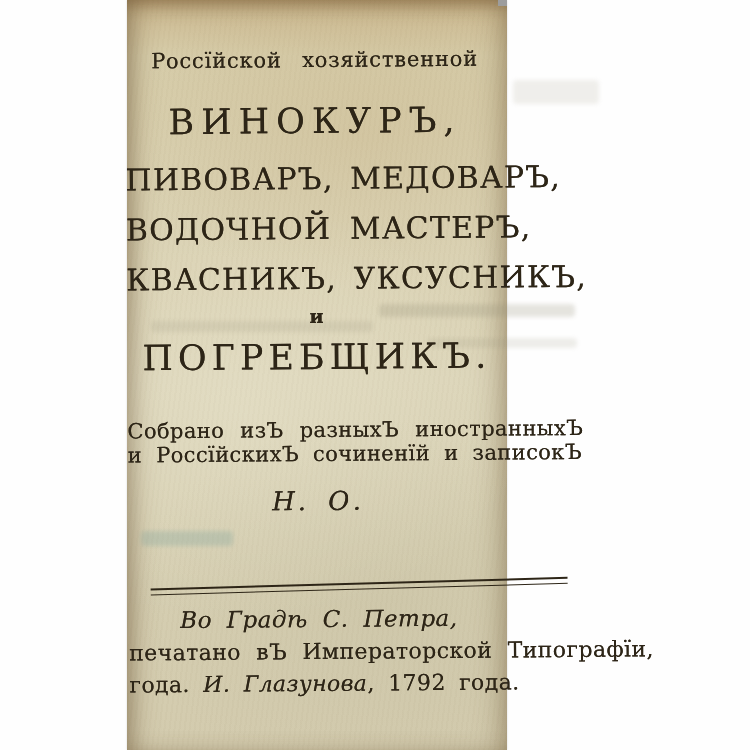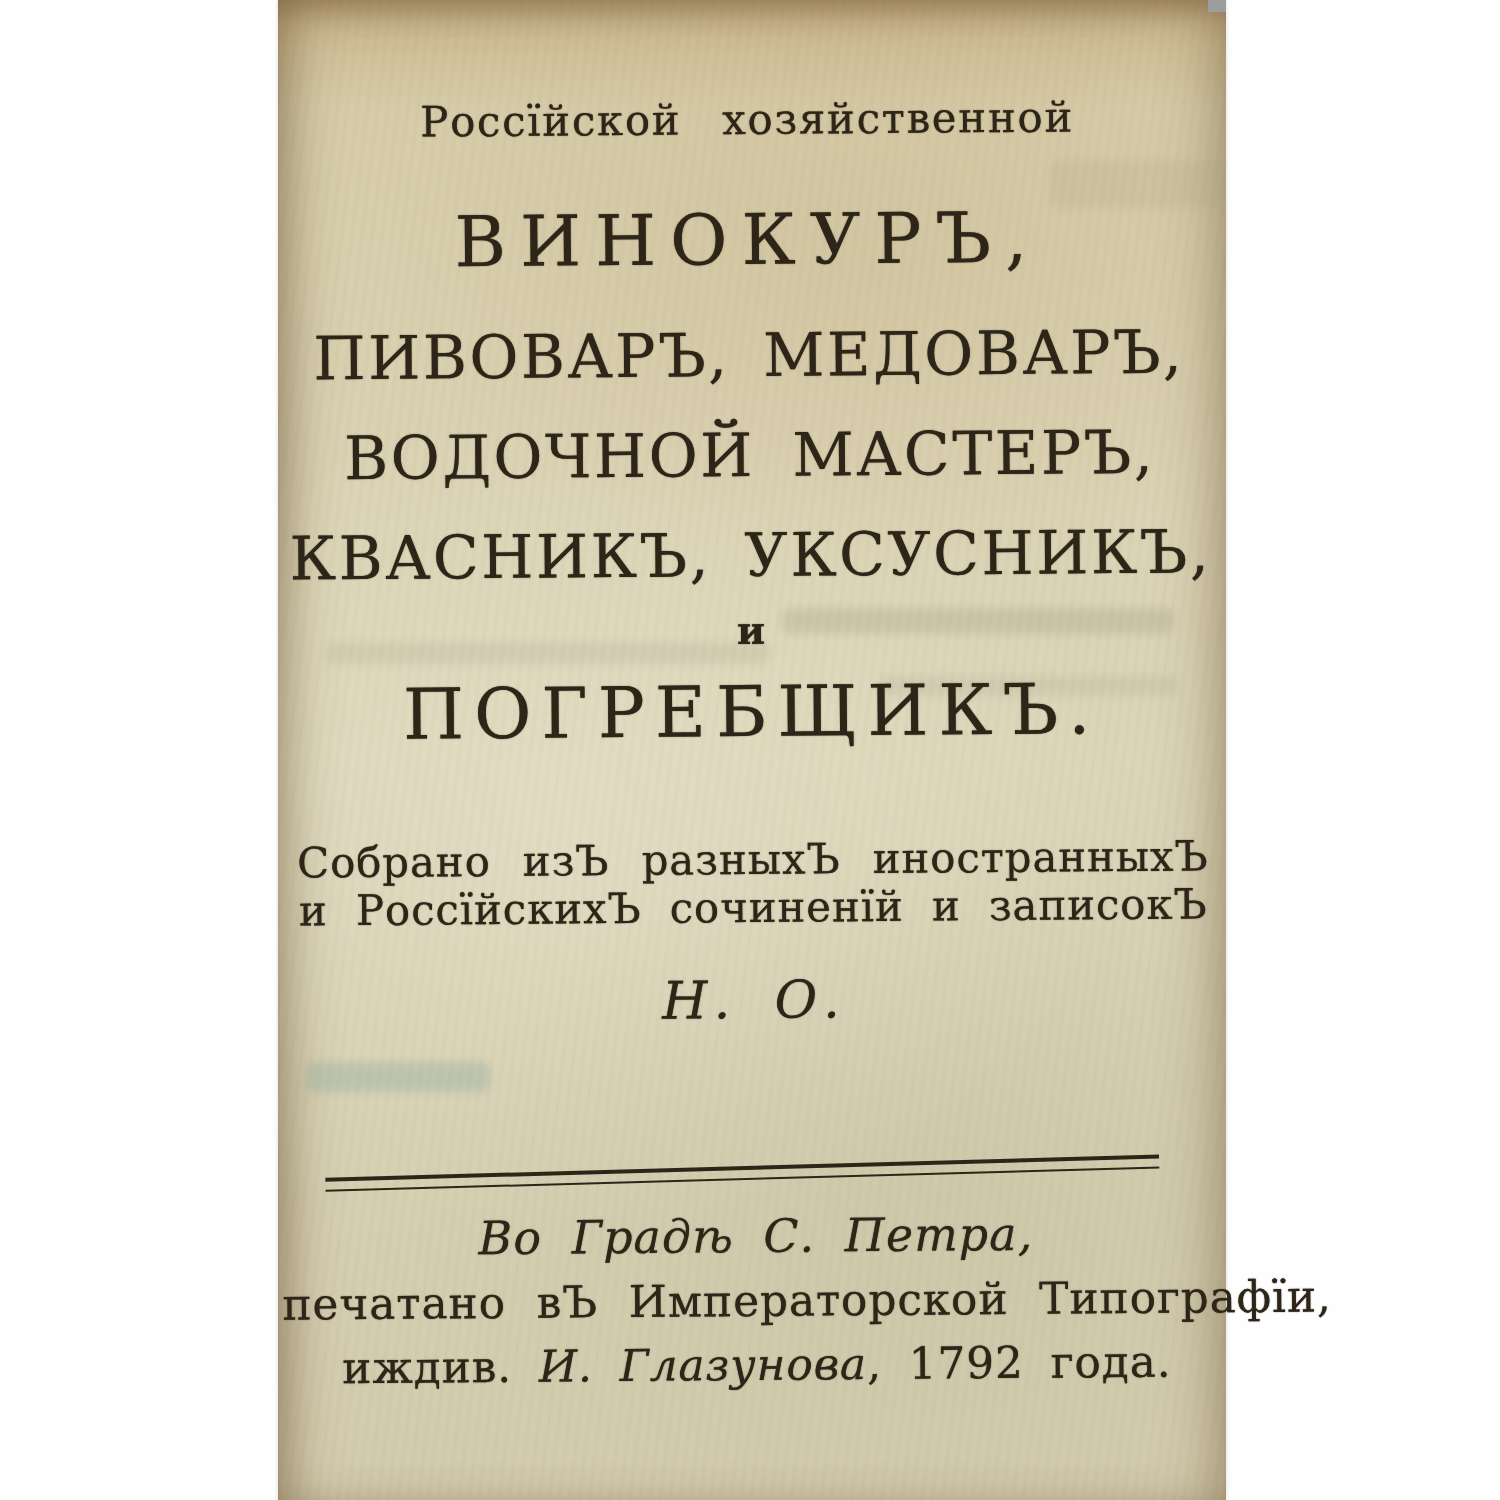--- a/index.html
+++ b/index.html
@@ -1,19 +1,19 @@
 <!DOCTYPE html>
 <html><head>
 <meta charset="utf-8">
 <style>
   html,body{margin:0;padding:0;width:750px;height:750px;overflow:hidden;
     background:#ffffff;font-family:"DejaVu Serif","Liberation Serif",serif;}
   .photo{position:relative;width:750px;height:750px;background:#fefefe;}
   
-  .page{position:absolute;left:139px;top:0;width:474px;height:750px;
+  .page{position:absolute;left:127px;top:0;width:380px;height:750px;
     background:linear-gradient(180deg,
       #c2a87c 0px,#cdbb93 13px,#d6cca9 55px,#dbd3b5 260px,
       #dcd5b9 380px,#d7d0b3 540px,#d3cbae 750px);
     box-shadow:
       inset 16px 0 24px -10px rgba(112,90,56,.55),
       inset -18px 0 28px -12px rgba(112,90,56,.45),
       inset 0 12px 20px -8px rgba(92,70,40,.35),
       0 0 2px rgba(0,0,0,.15);}
   .page::before{content:"";position:absolute;inset:0;pointer-events:none;
     background:
@@ -75,16 +75,16 @@
 
       <div class="line sub1">Собрано изЪ разныхЪ иностранныхЪ</div>
       <div class="line sub2">и РоссїйскихЪ сочиненїй и записокЪ</div>
 
       <div class="line initials">Н. О.</div>
 
       <div class="rule"></div>
 
       <div class="line imp1">Во Градѣ С. Петра,</div>
       <div class="line imp2">печатано вЪ Императорской Типографїи,</div>
-      <div class="line imp3"><span>иждив. </span><span class="italic">И. Глазунова</span><span>, 1792 года.</span></div>
+      <div class="line imp3"><span>года. </span><span class="italic">И. Глазунова</span><span>, 1792 года.</span></div>
     </div>
   </div>
 </div>
 
 </body></html>

